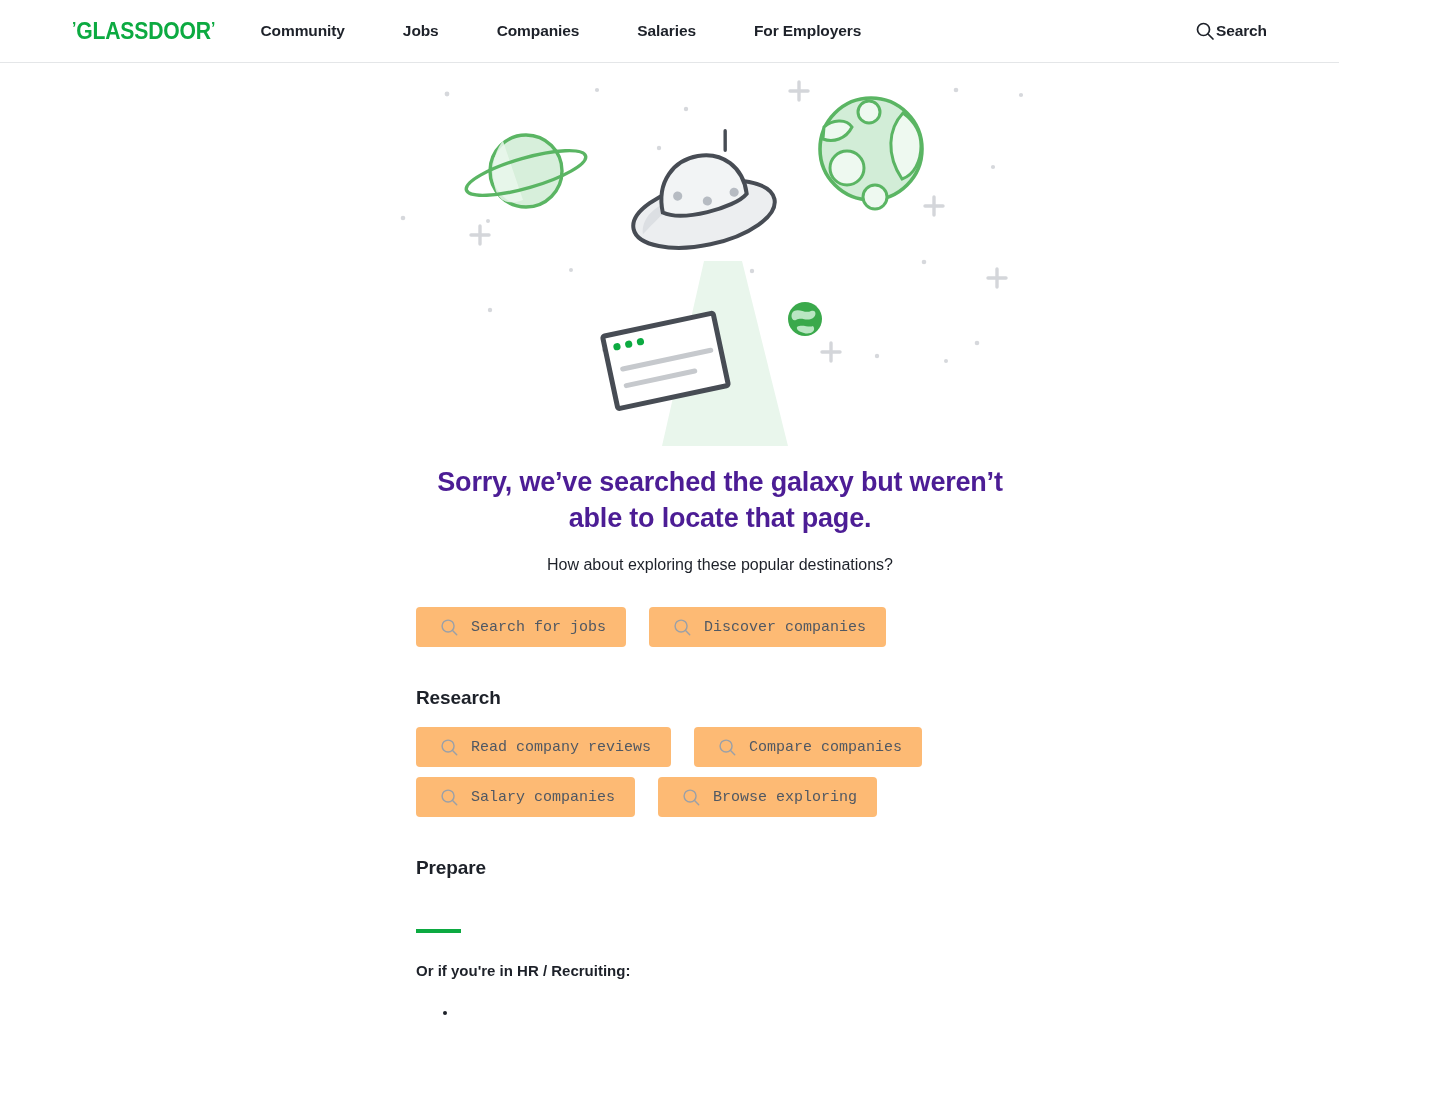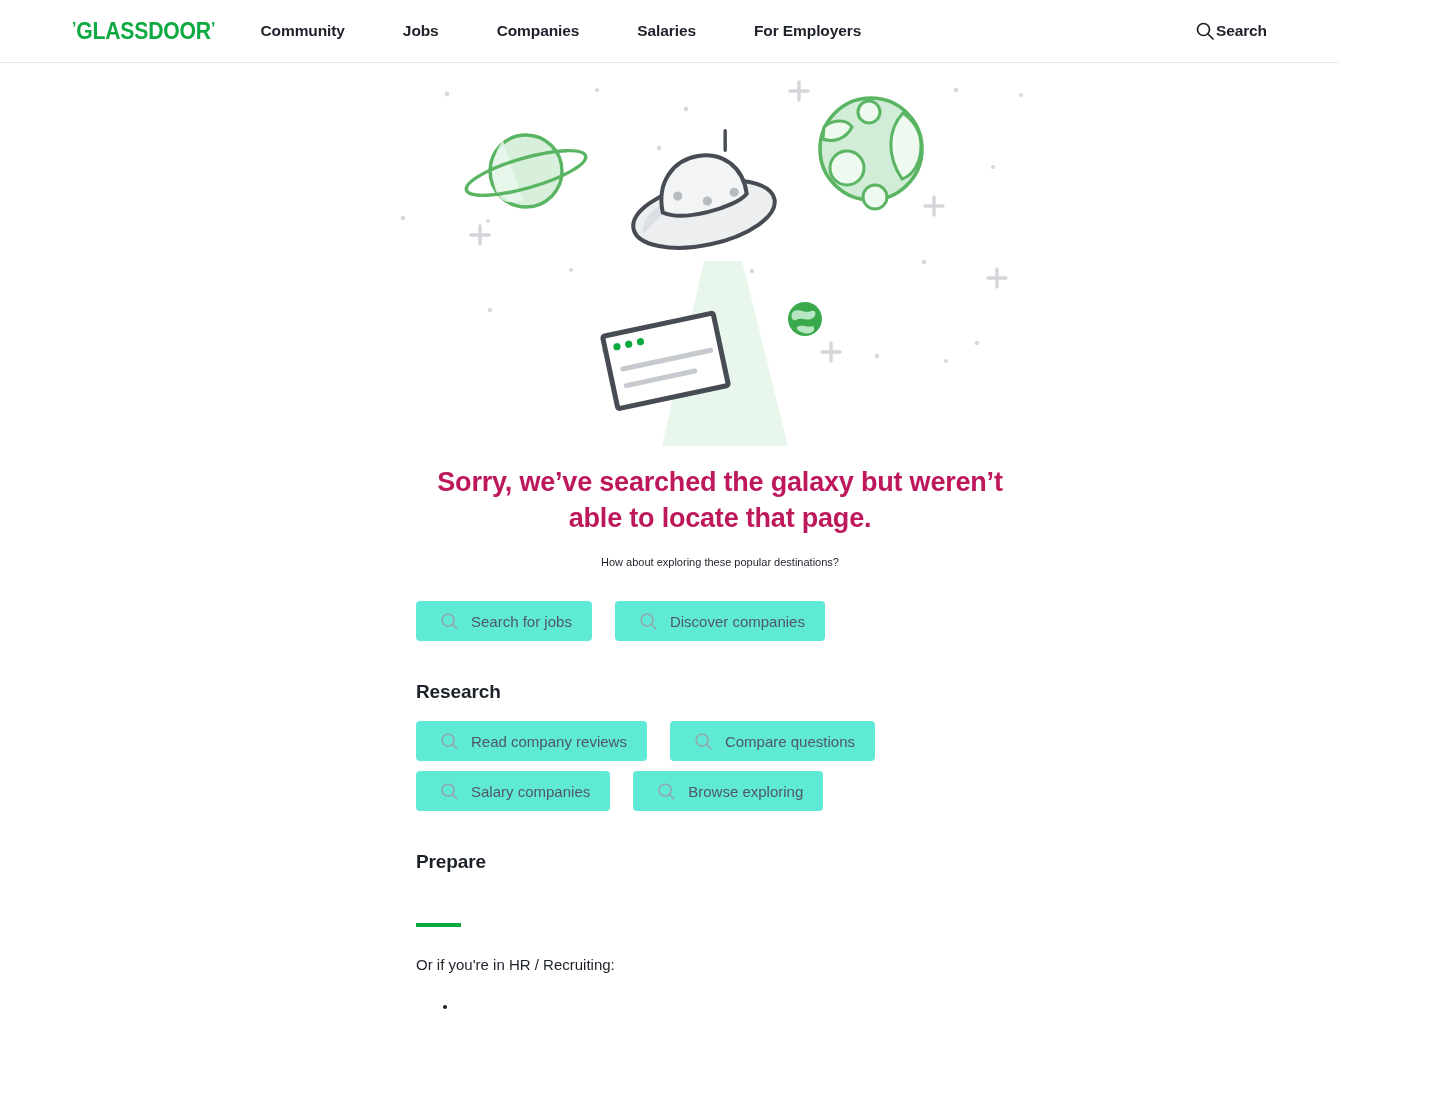--- a/index.html
+++ b/index.html
@@ -84,27 +84,27 @@
     position: relative;
   }
   .illustration svg { display: block; width: 100%; height: 100%; }
 
   .headline {
     width: 620px;
     text-align: center;
     font-size: 27px;
     font-weight: 700;
     line-height: 36px;
-    color: #be185d;
+    color: #4c1d95;
     margin-top: 18px;
     letter-spacing: -0.2px;
   }
   .subhead {
     text-align: left;
-    font-size: 11px;
+    font-size: 16px;
     color: #1d2129;
     margin-top: 20px;
     font-weight: 400;
   }
 
   
   .sections {
     width: 1440px;
     padding-left: 416px;
     margin-top: 33px;
@@ -122,46 +122,46 @@
   .chip-row {
     display: flex;
     flex-wrap: wrap;
     gap: 10px 23px;
     max-width: 560px;
   }
   .chip {
     display: inline-flex;
     align-items: center;
     gap: 12px;
-    background: #5eead4;
+    background: #fdba74;
     border-radius: 4px;
     height: 40px;
     padding: 0 20px 0 24px;
     cursor: pointer;
     border: none;
-    font-family: Liberation Sans, sans-serif;
+    font-family: Liberation Mono, monospace;
   }
   .chip .chip-label {
     font-size: 15px;
     color: #505863;
     white-space: nowrap;
   }
   .chip-icon { flex: 0 0 auto; display: block; }
 
   
   .divider-green {
     width: 45px;
     height: 4px;
     background: #0caa41;
     margin-top: 50px;
     margin-bottom: 29px;
   }
   .hr-title {
     font-size: 15px;
-    font-weight: 400;
+    font-weight: 700;
     color: #1d2129;
     margin-bottom: 21px;
   }
   .hr-list {
     list-style: disc;
     padding-left: 42px;
   }
   .hr-list li {
     font-size: 16px;
     color: #1d2129;
@@ -323,21 +323,21 @@
             <circle cx="8.5" cy="8.5" r="6.3" fill="none" stroke="#9aa0a8" stroke-width="1.5"></circle>
             <line x1="13.2" y1="13.2" x2="17.6" y2="17.6" stroke="#9aa0a8" stroke-width="1.5" stroke-linecap="round"></line>
           </svg>
           <span class="chip-label">Read company reviews</span>
         </button>
         <button class="chip">
           <svg class="chip-icon" width="19" height="19" viewBox="0 0 20 20">
             <circle cx="8.5" cy="8.5" r="6.3" fill="none" stroke="#9aa0a8" stroke-width="1.5"></circle>
             <line x1="13.2" y1="13.2" x2="17.6" y2="17.6" stroke="#9aa0a8" stroke-width="1.5" stroke-linecap="round"></line>
           </svg>
-          <span class="chip-label">Compare questions</span>
+          <span class="chip-label">Compare companies</span>
         </button>
         <button class="chip">
           <svg class="chip-icon" width="19" height="19" viewBox="0 0 20 20">
             <circle cx="8.5" cy="8.5" r="6.3" fill="none" stroke="#9aa0a8" stroke-width="1.5"></circle>
             <line x1="13.2" y1="13.2" x2="17.6" y2="17.6" stroke="#9aa0a8" stroke-width="1.5" stroke-linecap="round"></line>
           </svg>
           <span class="chip-label">Salary companies</span>
         </button>
         <button class="chip">
           <svg class="chip-icon" width="19" height="19" viewBox="0 0 20 20">

